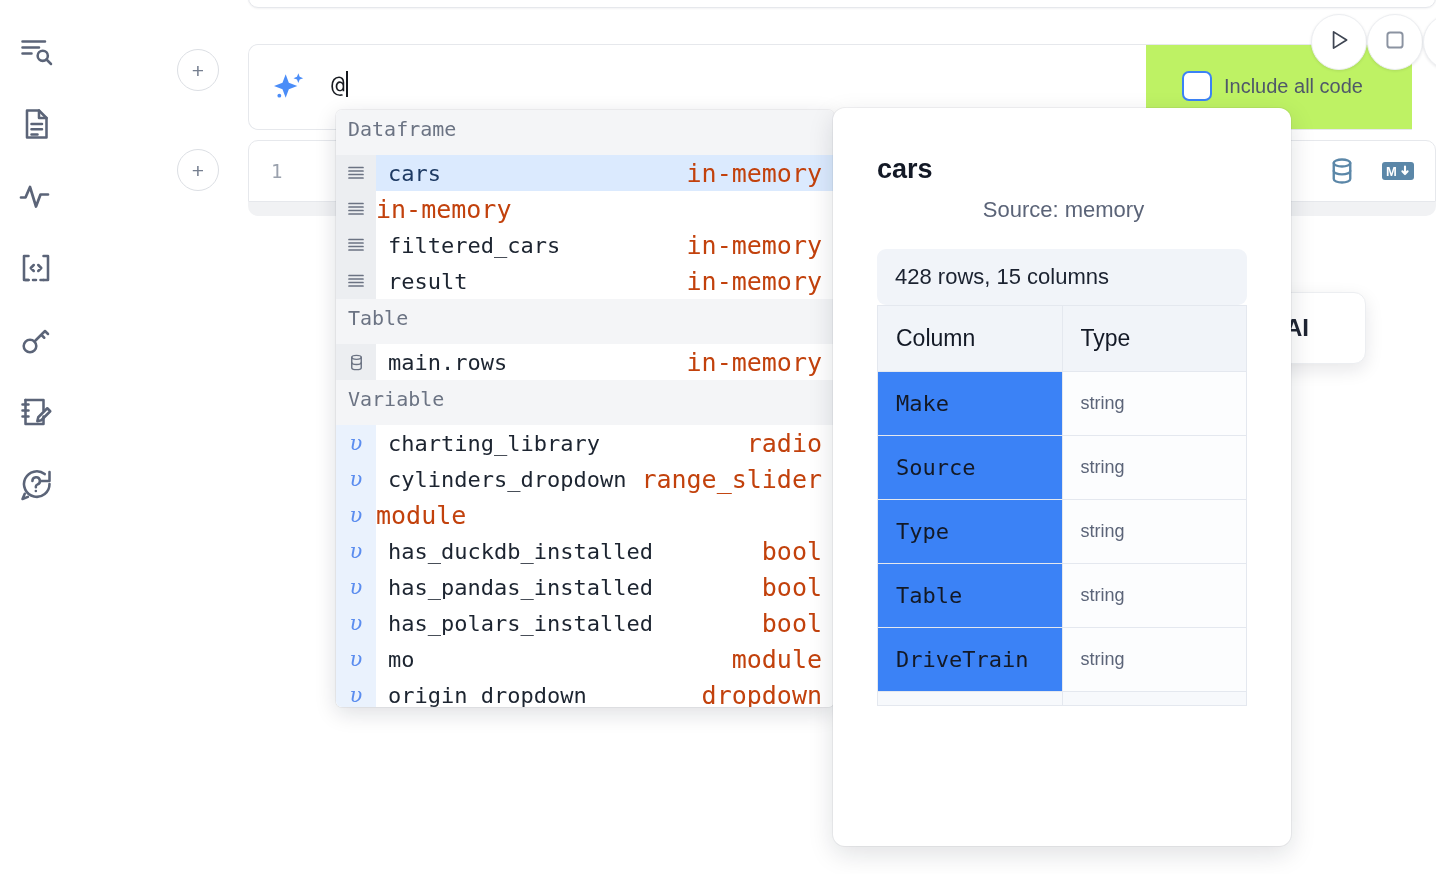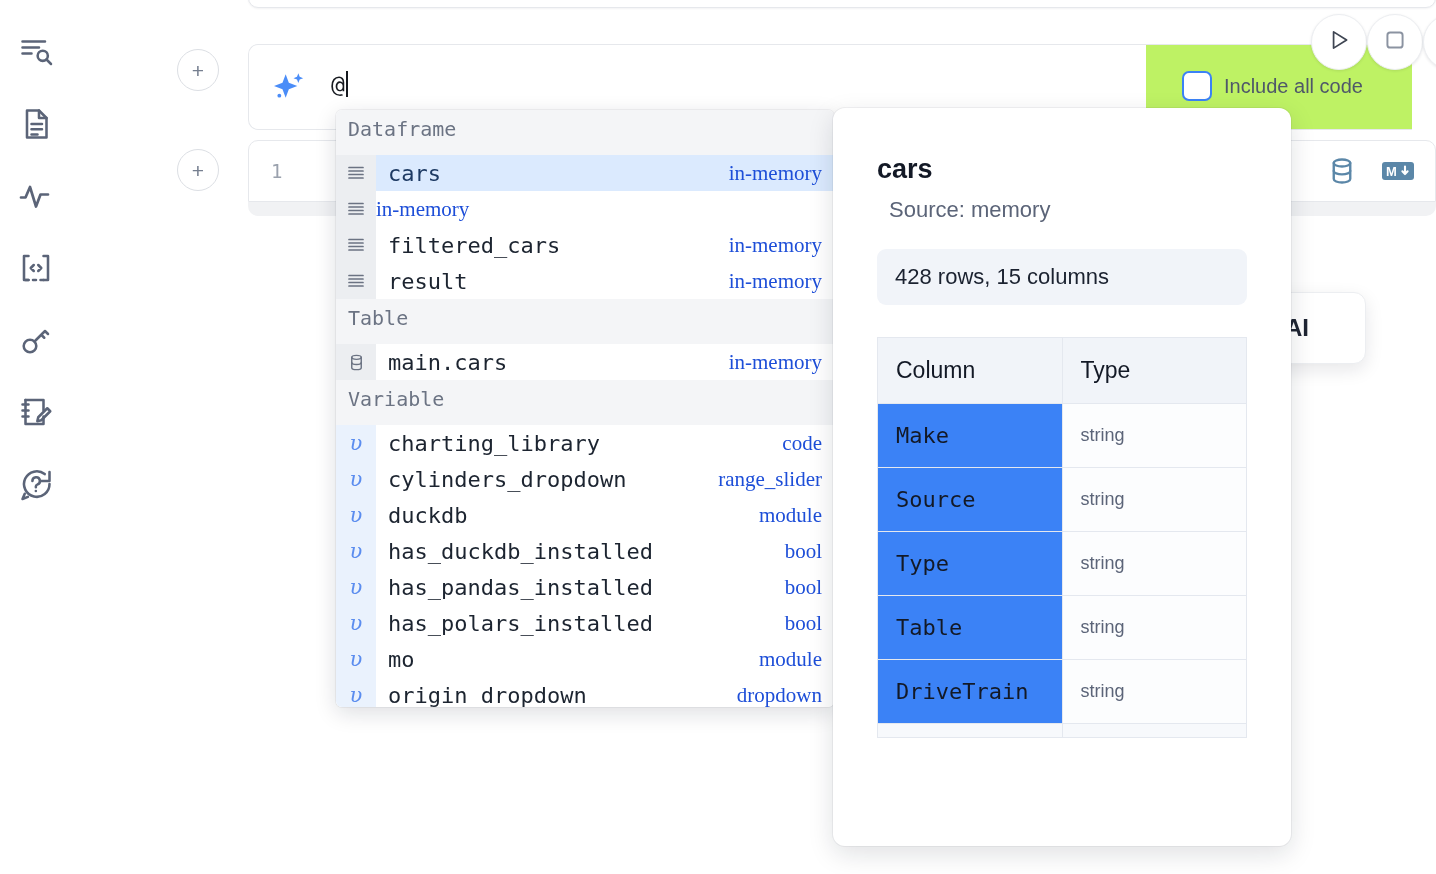--- a/index.html
+++ b/index.html
@@ -167,44 +167,43 @@
     font-family: "DejaVu Serif", serif; font-style: italic;
     font-size: 21px; color: #5b8def;
   }
   .ac-name {
     flex: 1 1 auto; padding-left: 12px;
     font-size: 22px; color: #1c2430; white-space: nowrap; overflow: hidden;
   }
   .ac-item.sel .ac-name { color: #1d3a63; }
   .ac-type {
     flex: 0 0 auto; padding-right: 12px;
-    font-size: 21px; color: #1d4ed8; white-space: nowrap; font-family: Liberation Serif, serif;
+    font-size: 25px; color: #c2410c; white-space: nowrap;
   }
   .ac-item.clip { height: 16px; overflow: hidden; }
   .ac-item.clip .ac-gutter { height: 16px; }
 
   
   .info {
     position: absolute; left: 833px; top: 108px;
     width: 458px; height: 738px;
     background: #ffffff; border-radius: 12px;
     box-shadow: 0 8px 26px rgba(16,24,40,0.13), 0 0 0 1px rgba(16,24,40,0.05);
     overflow: hidden;
   }
   .info-inner { padding: 46px 44px 0 44px; }
   .info-title {
     font-size: 27px; font-weight: bold; color: #131926; margin: 0 0 12px 0;
   }
   .info-source {
-    font-size: 22px; color: #5b6478; margin: 0 0 26px 12px;
+    font-size: 22px; color: #5b6478; margin: 0 0 26px 3px; text-align: center;
   }
   .info-pill {
     background: #f1f4f9; border-radius: 9px;
     padding: 15px 18px; font-size: 22px; color: #1b2230;
-    margin-bottom: 32px;
   }
   .info-table {
     border-collapse: collapse; width: 100%;
     border: 1px solid #e4e8ef; table-layout: fixed;
   }
   .info-table th, .info-table td {
     border: 1px solid #e4e8ef; text-align: left;
     padding: 19px 18px; vertical-align: middle;
   }
   .info-table th {
@@ -401,43 +400,42 @@
       </div>
       <div class="ac-group">Table</div>
       <div class="ac-item">
         <div class="ac-gutter">
           <svg width="19" height="19" viewBox="0 0 20 20" fill="none" stroke="#6b7383" stroke-width="1.5" stroke-linecap="round">
             <ellipse cx="10" cy="4.6" rx="5" ry="2.1"></ellipse>
             <path d="M5 4.6v10.8c0 1.16 2.24 2.1 5 2.1s5-.94 5-2.1V4.6"></path>
             <path d="M5 10c0 1.16 2.24 2.1 5 2.1s5-.94 5-2.1"></path>
           </svg>
         </div>
-        <div class="ac-name">main.cars</div>
+        <div class="ac-name">main.rows</div>
         <div class="ac-type">in-memory</div>
       </div>
       <div class="ac-group">Variable</div>
       <div class="ac-item var">
         <div class="ac-gutter">
           <span class="ac-var-glyph">υ</span>
         </div>
         <div class="ac-name">charting_library</div>
-        <div class="ac-type">code</div>
+        <div class="ac-type">radio</div>
       </div>
       <div class="ac-item var">
         <div class="ac-gutter">
           <span class="ac-var-glyph">υ</span>
         </div>
         <div class="ac-name">cylinders_dropdown</div>
         <div class="ac-type">range_slider</div>
       </div>
       <div class="ac-item var">
         <div class="ac-gutter">
           <span class="ac-var-glyph">υ</span>
         </div>
-        <div class="ac-name">duckdb</div>
         <div class="ac-type">module</div>
       </div>
       <div class="ac-item var">
         <div class="ac-gutter">
           <span class="ac-var-glyph">υ</span>
         </div>
         <div class="ac-name">has_duckdb_installed</div>
         <div class="ac-type">bool</div>
       </div>
       <div class="ac-item var">

